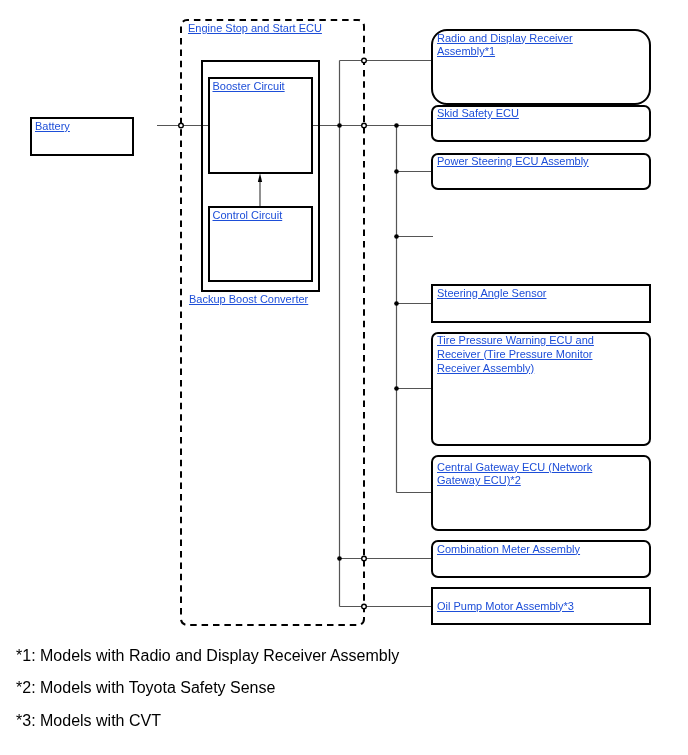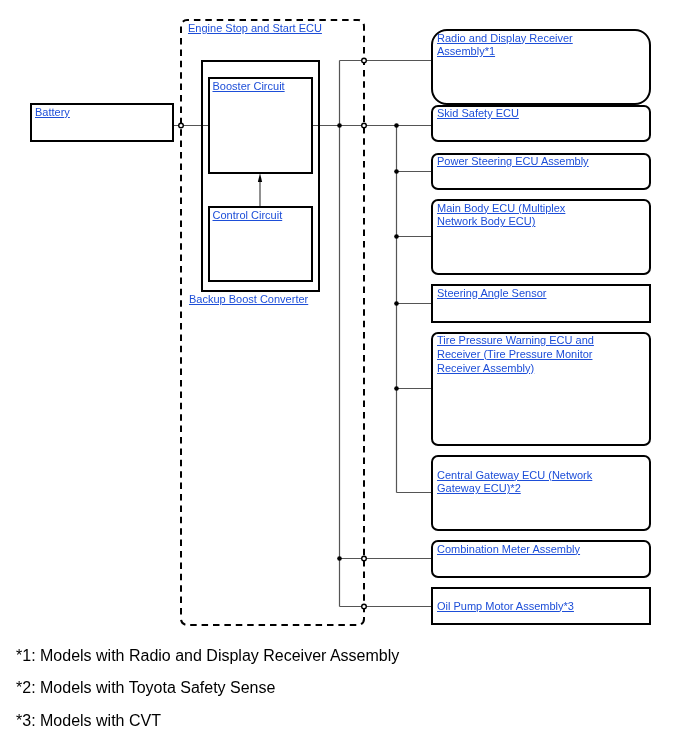--- a/index.html
+++ b/index.html
@@ -58,21 +58,21 @@
 
     <g fill="#ffffff" stroke="#000000" stroke-width="1.4">
       <circle cx="181" cy="125.5" r="2.3"></circle>
       <circle cx="364" cy="60.5" r="2.3"></circle>
       <circle cx="364" cy="125.5" r="2.3"></circle>
       <circle cx="364" cy="558.5" r="2.3"></circle>
       <circle cx="364" cy="606.5" r="2.3"></circle>
     </g>
   </svg>
 
-  <div class="nodebox sq" style="left:30px;top:103px;width:144px;height:39px;">
+  <div class="nodebox sq" style="left:30px;top:117px;width:104px;height:39px;">
     <span class="lbl" style="left:3px;top:1.2px;">Battery</span>
   </div>
 
   <div class="nodebox sq" style="left:200.5px;top:59.9px;width:119px;height:232px;background:transparent;"></div>
 
   <div class="nodebox sq" style="left:207.5px;top:206.4px;width:105px;height:75.4px;">
     <span class="lbl" style="left:3px;top:0.6px;">Control Circuit</span>
   </div>
 
   <div class="nodebox sq" style="left:207.5px;top:77.4px;width:105px;height:97px;">
@@ -85,34 +85,30 @@
   <div class="nodebox rn" style="left:431px;top:29px;width:220px;height:76px;border-radius:16px;">
     <span class="lbl" style="left:4px;top:0.5px;">Radio and Display Receiver
 Assembly*1</span>
   </div>
   <div class="nodebox rn" style="left:431px;top:104.5px;width:220px;height:37.5px;">
     <span class="lbl" style="left:4px;top:0.5px;">Skid Safety ECU</span>
   </div>
   <div class="nodebox rn" style="left:431px;top:152.5px;width:220px;height:37.5px;">
     <span class="lbl" style="left:4px;top:0.5px;">Power Steering ECU Assembly</span>
   </div>
-  <div class="nodebox rn" style="left:431px;top:199px;width:220px;height:76px;">
-    <span class="lbl" style="left:4px;top:0.5px;">Main Body ECU (Multiplex
-Network Body ECU)</span>
-  </div>
   <div class="nodebox sq" style="left:431px;top:284px;width:220px;height:38.5px;">
     <span class="lbl" style="left:4px;top:0.5px;">Steering Angle Sensor</span>
   </div>
   <div class="nodebox rn" style="left:431px;top:331.5px;width:220px;height:114px;">
     <span class="lbl" style="left:4px;top:0.5px;">Tire Pressure Warning ECU and
 Receiver (Tire Pressure Monitor
 Receiver Assembly)</span>
   </div>
   <div class="nodebox rn" style="left:431px;top:454.5px;width:220px;height:76px;">
-    <span class="lbl" style="left:4px;top:12px;">Central Gateway ECU (Network
+    <span class="lbl" style="left:4px;top:4px;">Central Gateway ECU (Network
 Gateway ECU)*2</span>
   </div>
   <div class="nodebox rn" style="left:431px;top:540px;width:220px;height:37.5px;">
     <span class="lbl" style="left:4px;top:0.5px;">Combination Meter Assembly</span>
   </div>
   <div class="nodebox sq" style="left:431px;top:586.5px;width:220px;height:38.5px;">
     <span class="lbl" style="left:4px;top:11px;">Oil Pump Motor Assembly*3</span>
   </div>
 
   <svg class="wires" viewBox="0 0 688 755">

